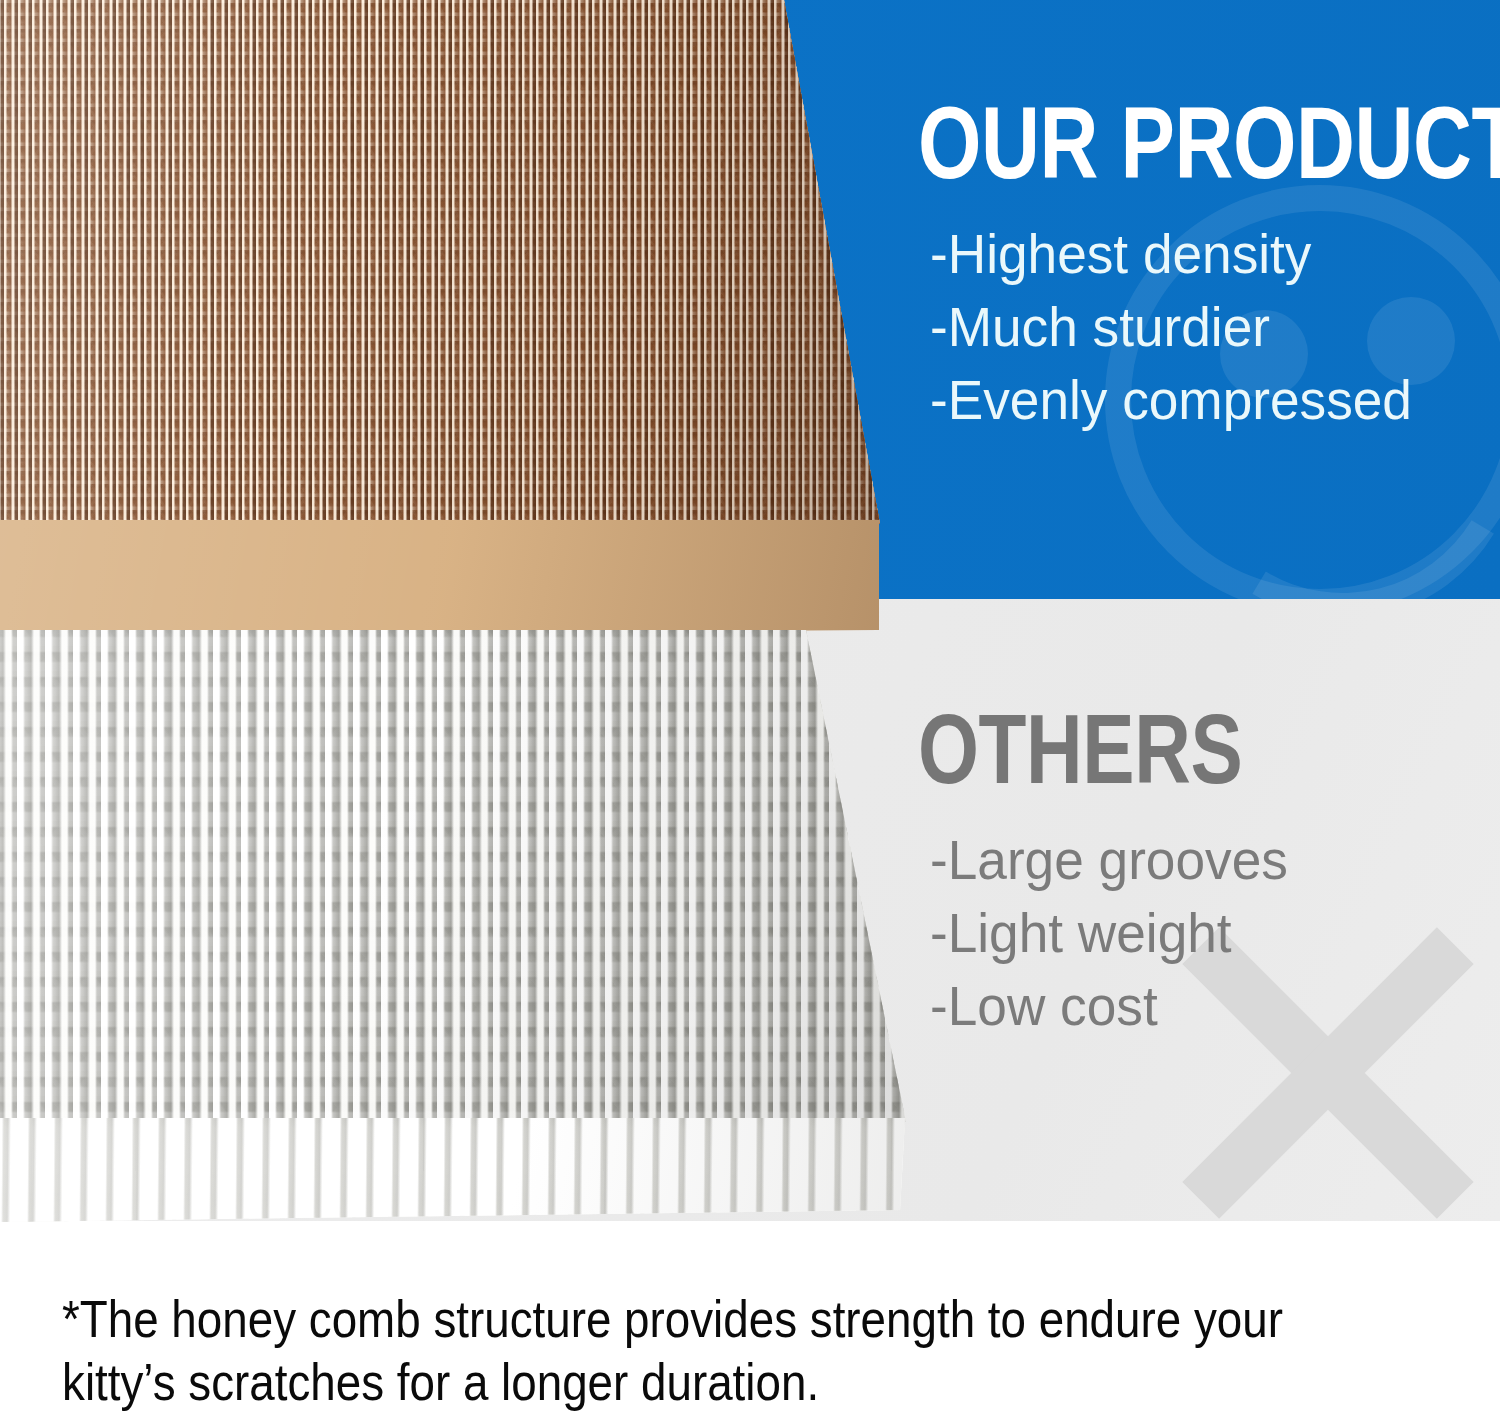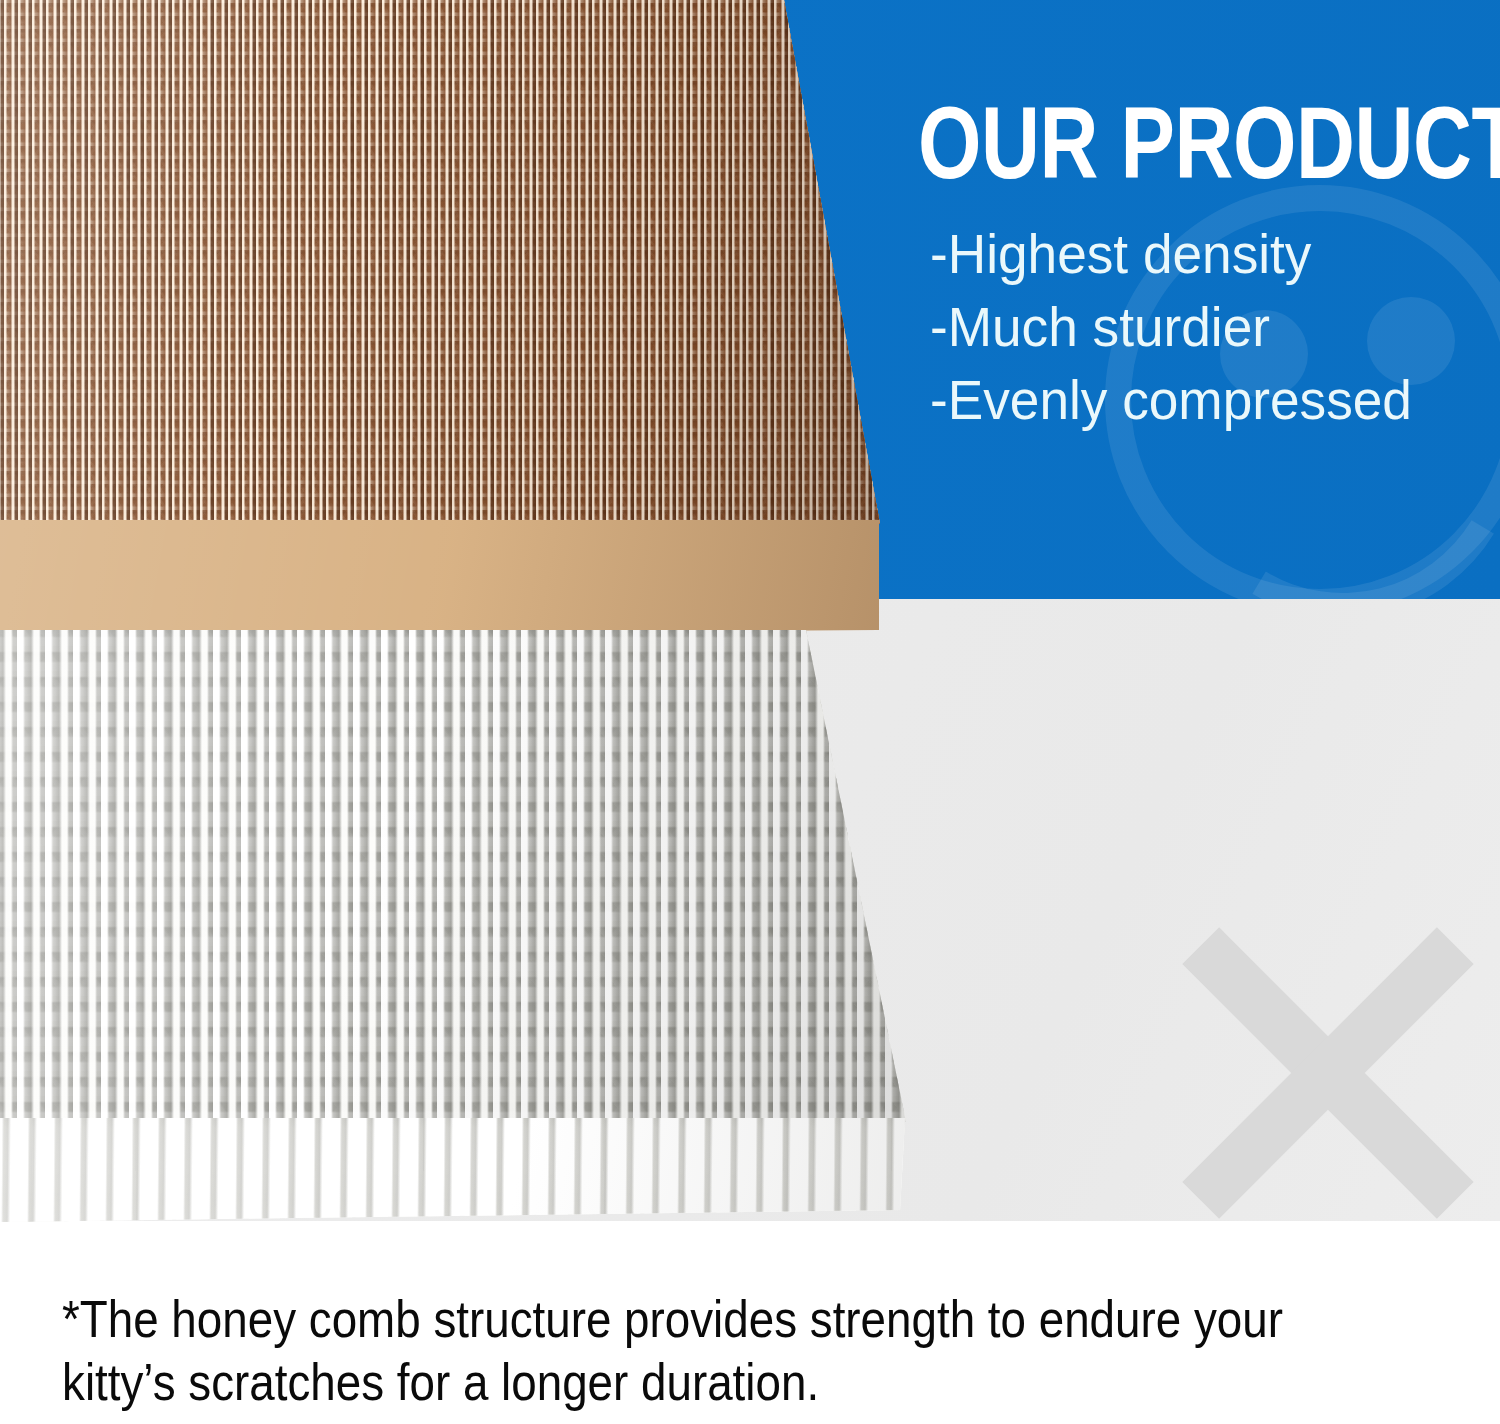--- a/index.html
+++ b/index.html
@@ -235,16 +235,24 @@
 
   <div class="side side-product">
     <h1 class="h-title h-product">OUR PRODUCT</h1>
     <ul class="bullets b-product list-product">
       <li>-Highest density</li>
       <li>-Much sturdier</li>
       <li>-Evenly compressed</li>
     </ul>
   </div>
 
+  <div class="side side-others">
+    <h2 class="h-title h-others">OTHERS</h2>
+    <ul class="bullets b-others list-others">
+      <li>-Large grooves</li>
+      <li>-Light weight</li>
+      <li>-Low cost</li>
+    </ul>
+  </div>
 
   <div class="caption">*The honey comb structure provides strength to endure your kitty’s scratches for a longer duration.</div>
 
 </div>
 
 </body></html>

